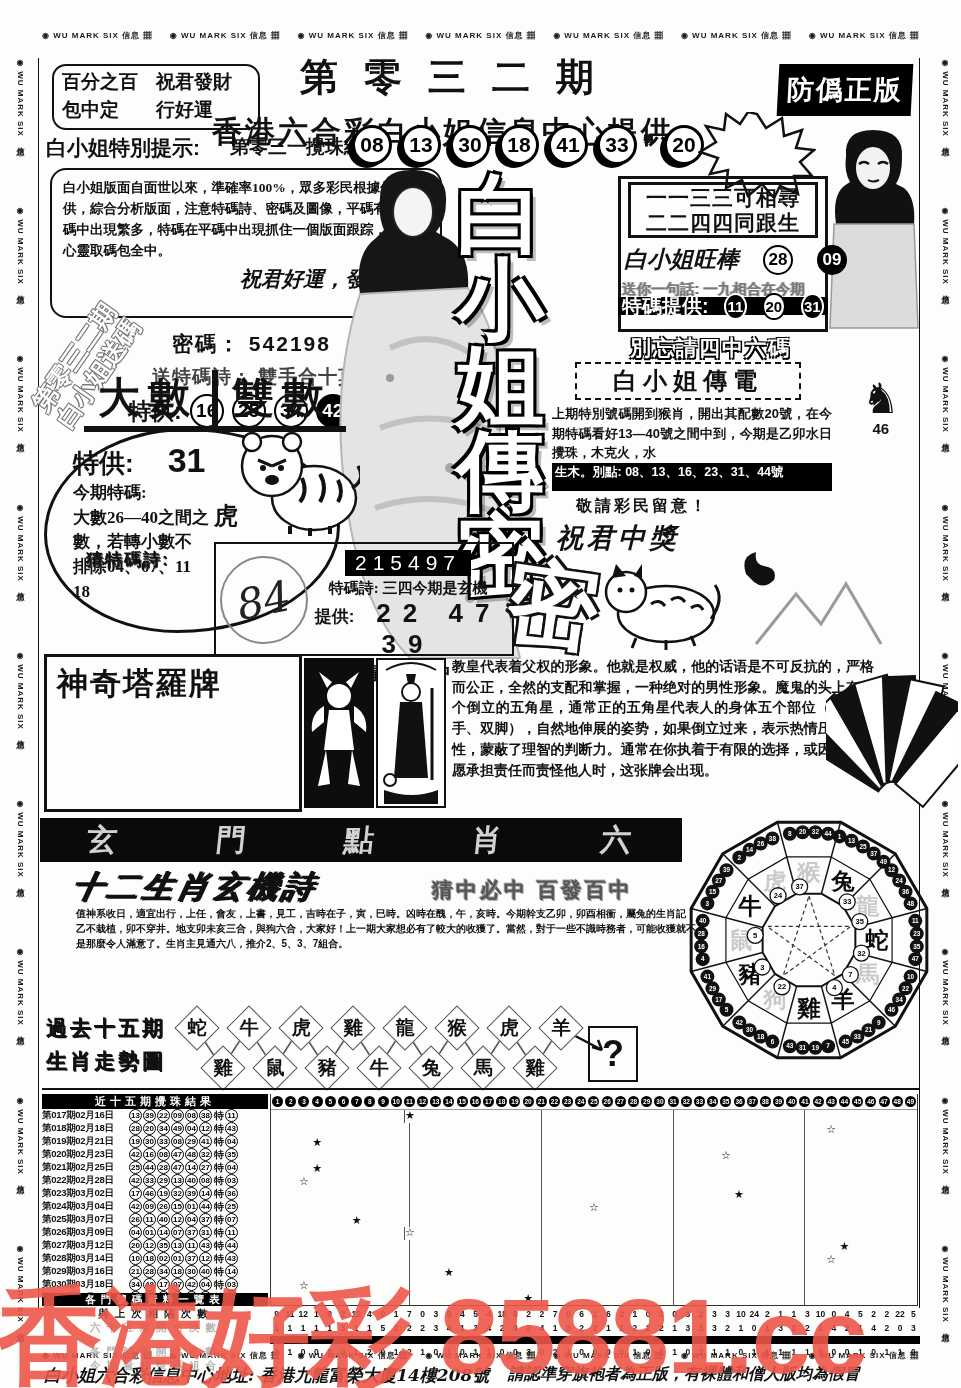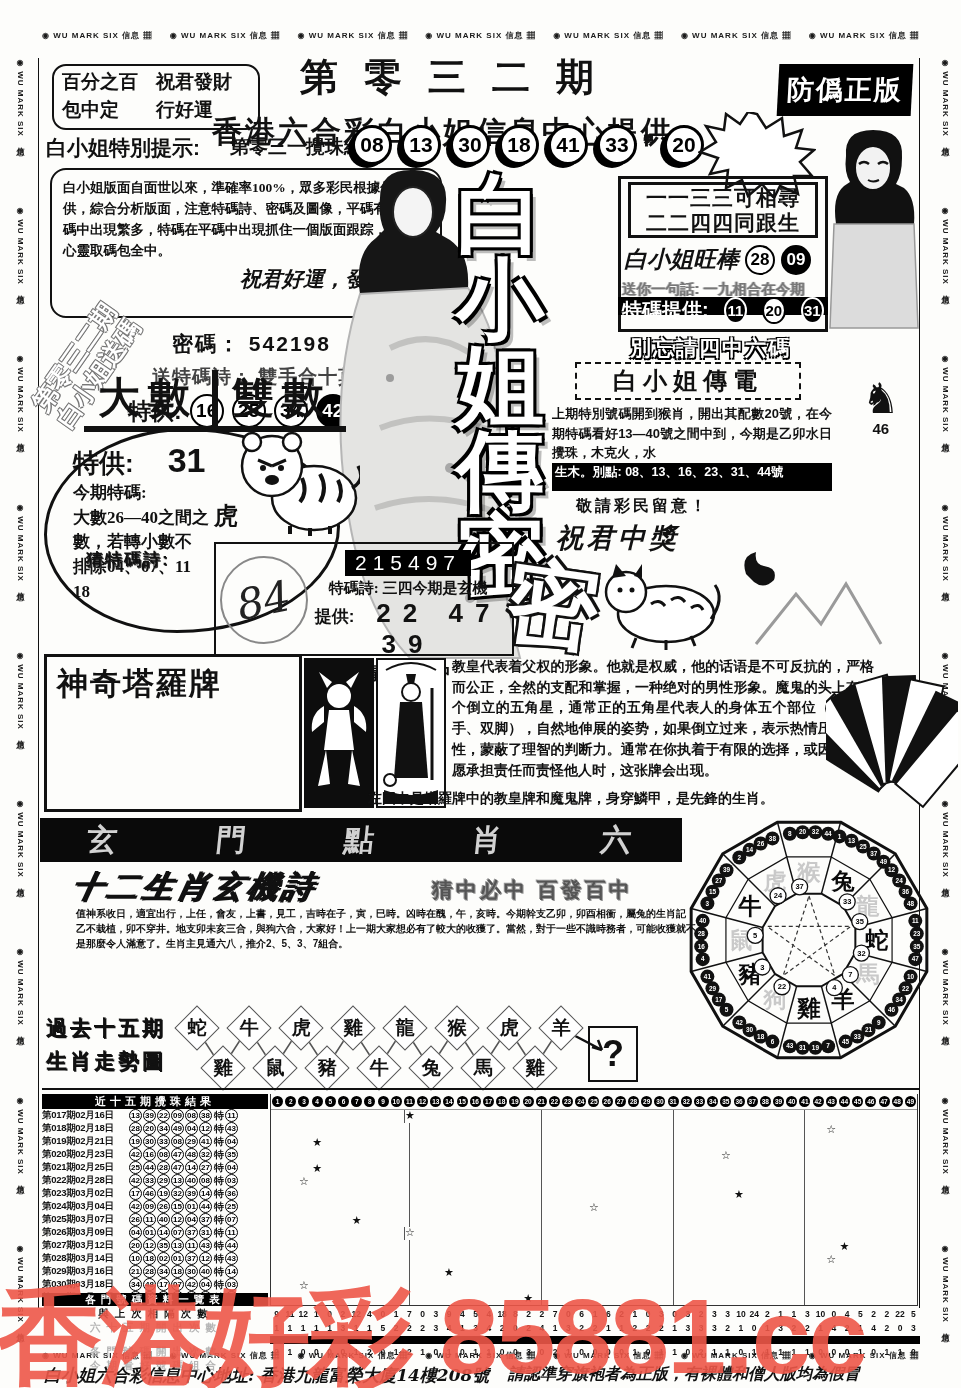--- a/index.html
+++ b/index.html
@@ -41,26 +41,26 @@
   .rotside{left:14px;top:318px;width:170px;transform:rotate(-55deg);font-size:25px;font-weight:bold;color:#fff;line-height:1.15;
            text-shadow:-1px -1px 0 #777,1px -1px 0 #777,-1px 1px 0 #777,1px 1px 0 #777;white-space:nowrap;}
   
   .bigtitle{left:448px;top:172px;width:104px;text-align:center;font-family:"DejaVu Serif",serif;font-weight:bold;}
   .bigtitle div{font-size:88px;line-height:0.97;color:#fff;
      text-shadow:-3px -3px 0 #000,3px -3px 0 #000,-3px 3px 0 #000,3px 3px 0 #000,6px 6px 0 rgba(0,0,0,0.25);}
   
   .rpanel{left:618px;top:176px;width:210px;height:156px;border:3px solid #111;box-sizing:border-box;}
   .couplet{left:628px;top:182px;width:190px;height:56px;border:3px solid #111;box-sizing:border-box;display:flex;flex-direction:column;
            justify-content:center;text-align:center;font-size:21px;font-weight:900;line-height:1.2;letter-spacing:1px;}
-  .wangbang{left:624px;top:244px;display:flex;align-items:center;gap:6px;}
+  .wangbang{left:624px;top:244px;display:flex;align-items:center;gap:24px;}
   .wangbang .lbl{font-family:"Liberation Serif",serif;font-style:italic;font-weight:bold;font-size:23px;white-space:nowrap;}
   .cnum.wb{width:30px;height:30px;font-size:17px;border-width:2.5px;}
   .phraseline{left:622px;top:280px;font-size:14.5px;font-weight:bold;color:#777;white-space:nowrap;
               text-shadow:-1px 0 0 #bbb,1px 0 0 #bbb;}
-  .temabar{left:618px;top:297px;width:210px;height:18px;background:#000;display:flex;align-items:flex-start;gap:15px;padding:0 4px;box-sizing:border-box;}
+  .temabar{left:618px;top:297px;width:210px;height:18px;background:#000;display:flex;align-items:center;gap:15px;padding:0 4px;box-sizing:border-box;}
   .temabar .lbl{color:#fff;font-weight:900;font-size:20px;white-space:nowrap;}
   .cnum.tm{width:27px;height:27px;font-size:15px;}
   .cnum.tm.filled{border-color:#fff;}
   .notetext{left:630px;top:334px;font-size:21px;font-weight:900;color:#fff;letter-spacing:2px;white-space:nowrap;
             text-shadow:-1.5px -1.5px 0 #000,1.5px -1.5px 0 #000,-1.5px 1.5px 0 #000,1.5px 1.5px 0 #000;}
   
   .cdbox{left:575px;top:362px;width:226px;height:38px;border:2.5px dashed #111;display:flex;align-items:center;justify-content:center;
          font-size:24px;font-weight:bold;letter-spacing:6px;box-sizing:border-box;}
   .cdbody{left:552px;top:404px;width:280px;font-size:13px;font-weight:bold;line-height:1.5;text-align:justify;}
   .cdhl{left:552px;top:463px;width:280px;background:#000;color:#fff;font-size:12.5px;font-weight:bold;padding:1px 3px;box-sizing:border-box;white-space:nowrap;}
@@ -376,21 +376,20 @@
     <rect x="1" y="1" width="68" height="148" fill="#fff" stroke="#111" stroke-width="2"></rect>
     <path d="M10 12 q25 -14 50 0" stroke="#111" stroke-width="2" fill="none"></path>
     <circle cx="35" cy="34" r="9" fill="none" stroke="#111" stroke-width="2"></circle>
     <path d="M30 16 L40 16 L38 26 L32 26 Z" fill="#111"></path>
     <path d="M24 44 L46 44 L52 120 L18 120 Z" fill="#111"></path>
     <line x1="56" y1="30" x2="56" y2="122" stroke="#111" stroke-width="3"></line>
     <circle cx="14" cy="122" r="6" fill="none" stroke="#111" stroke-width="2"></circle>
     <path d="M8 132 q28 10 54 0 l0 14 l-54 0 Z" fill="#111"></path>
   </svg>
   <div class="abs tarottext">教皇代表着父权的形象。他就是权威，他的话语是不可反抗的，严格而公正，全然的支配和掌握，一种绝对的男性形象。魔鬼的头上有一个倒立的五角星，通常正的五角星代表人的身体五个部位（头、双手、双脚），自然地伸展的姿势，如果倒立过来，表示热情压制过理性，蒙蔽了理智的判断力。通常在你执着于有限的选择，或因自己不愿承担责任而责怪他人时，这张牌会出现。</div>
-  <div class="abs tarotcap">左圖中是塔羅牌中的教皇牌和魔鬼牌，身穿鱗甲，是先鋒的生肖。</div>
   <svg class="abs" style="left:826px;top:664px" width="132" height="152" viewBox="0 0 132 152">
     <g>
       <rect x="60" y="20" width="34" height="98" fill="#111" transform="rotate(-58 66 130)"></rect>
       <rect x="60" y="18" width="34" height="100" fill="#fff" stroke="#111" stroke-width="2" transform="rotate(-44 66 130)"></rect>
       <rect x="60" y="16" width="34" height="102" fill="#111" transform="rotate(-30 66 130)"></rect>
       <rect x="60" y="14" width="34" height="104" fill="#fff" stroke="#111" stroke-width="2" transform="rotate(-16 66 130)"></rect>
       <rect x="60" y="12" width="34" height="106" fill="#111" transform="rotate(-2 66 130)"></rect>
       <rect x="60" y="14" width="34" height="104" fill="#fff" stroke="#111" stroke-width="2" transform="rotate(12 66 130)"></rect>
       <rect x="60" y="18" width="34" height="100" fill="#111" transform="rotate(26 66 130)"></rect>
       <rect x="62" y="24" width="36" height="96" fill="#fff" stroke="#111" stroke-width="2" transform="rotate(40 66 130)"></rect>

